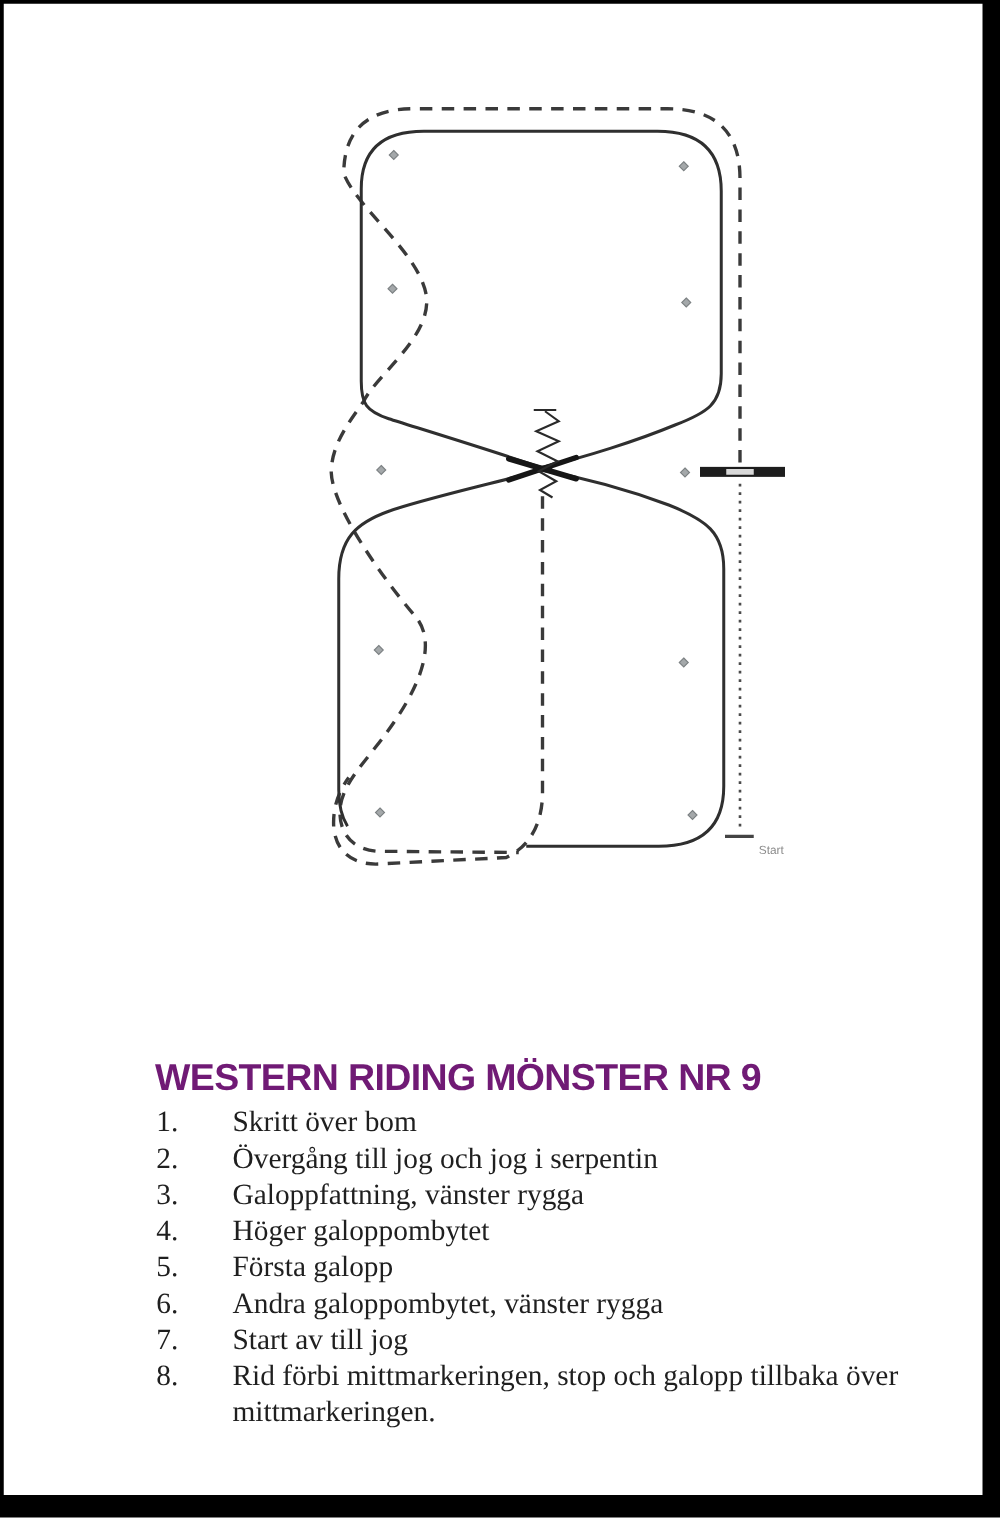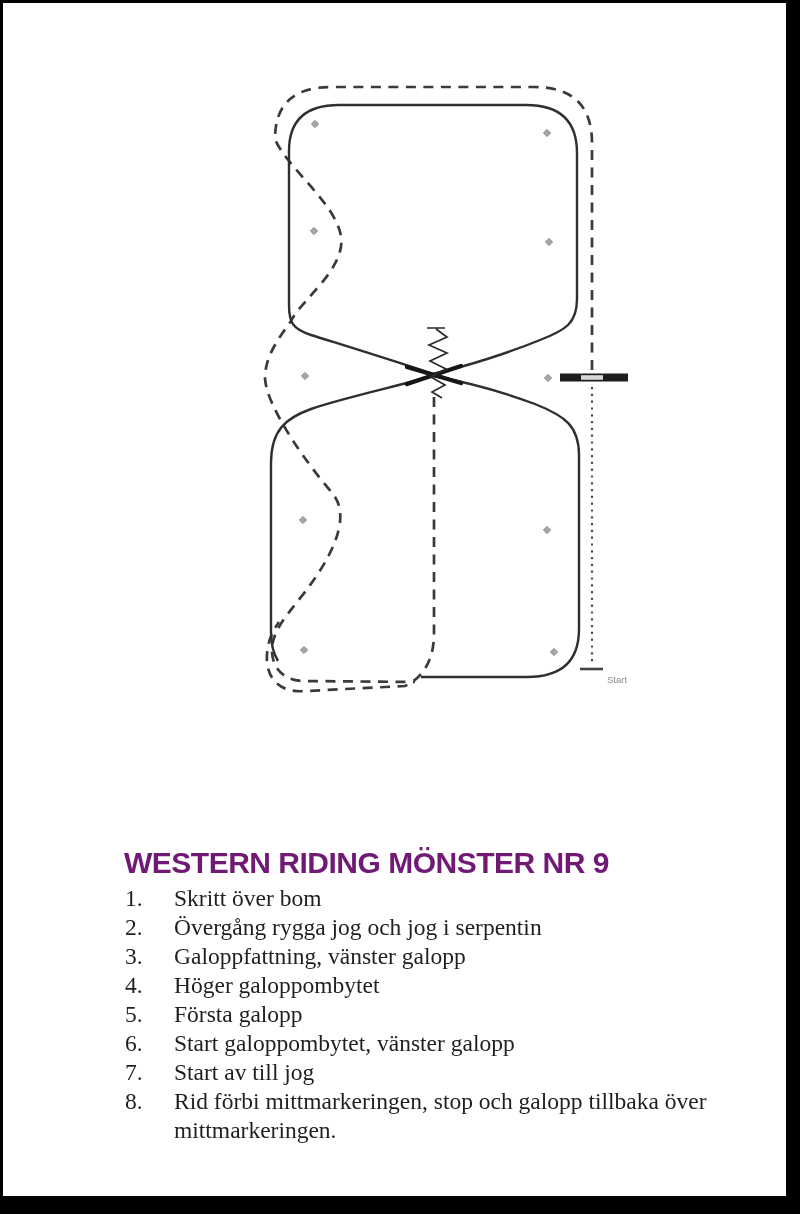--- a/index.html
+++ b/index.html
@@ -33,21 +33,21 @@
     position:absolute;
     left:122px; top:881px;
     width:610px;
     font-family:"Liberation Serif", serif;
     font-size:23.5px;
     line-height:29px;
     color:#1f1f1f;
   }
   .list-row{display:flex;}
   .list-num{flex:0 0 49px;}
-  .list-text{flex:0 1 560px;}
+  .list-text{flex:0 1 560px;margin-left:12px;}
 </style>
 </head>
 <body>
 
 <div class="card">
 
   <div class="diagram-wrap">
     <svg id="diagram-svg" width="783" height="700" viewBox="0 0 783 700" fill="none" xmlns="http://www.w3.org/2000/svg">
 
       <path d="M 589 331
@@ -129,37 +129,37 @@
 
   <div class="pattern-title">WESTERN RIDING MÖNSTER NR 9</div>
 
   <div class="pattern-list">
     <div class="list-row">
       <span class="list-num">1.</span>
       <span class="list-text">Skritt över bom</span>
     </div>
     <div class="list-row">
       <span class="list-num">2.</span>
-      <span class="list-text">Övergång rygga jog och jog i serpentin</span>
+      <span class="list-text">Övergång till jog och jog i serpentin</span>
     </div>
     <div class="list-row">
       <span class="list-num">3.</span>
-      <span class="list-text">Galoppfattning, vänster galopp</span>
+      <span class="list-text">Galoppfattning, vänster rygga</span>
     </div>
     <div class="list-row">
       <span class="list-num">4.</span>
       <span class="list-text">Höger galoppombytet</span>
     </div>
     <div class="list-row">
       <span class="list-num">5.</span>
       <span class="list-text">Första galopp</span>
     </div>
     <div class="list-row">
       <span class="list-num">6.</span>
-      <span class="list-text">Start galoppombytet, vänster galopp</span>
+      <span class="list-text">Andra galoppombytet, vänster rygga</span>
     </div>
     <div class="list-row">
       <span class="list-num">7.</span>
       <span class="list-text">Start av till jog</span>
     </div>
     <div class="list-row">
       <span class="list-num">8.</span>
       <span class="list-text">Rid förbi mittmarkeringen, stop och galopp tillbaka över mittmarkeringen.</span>
     </div>
   </div>

